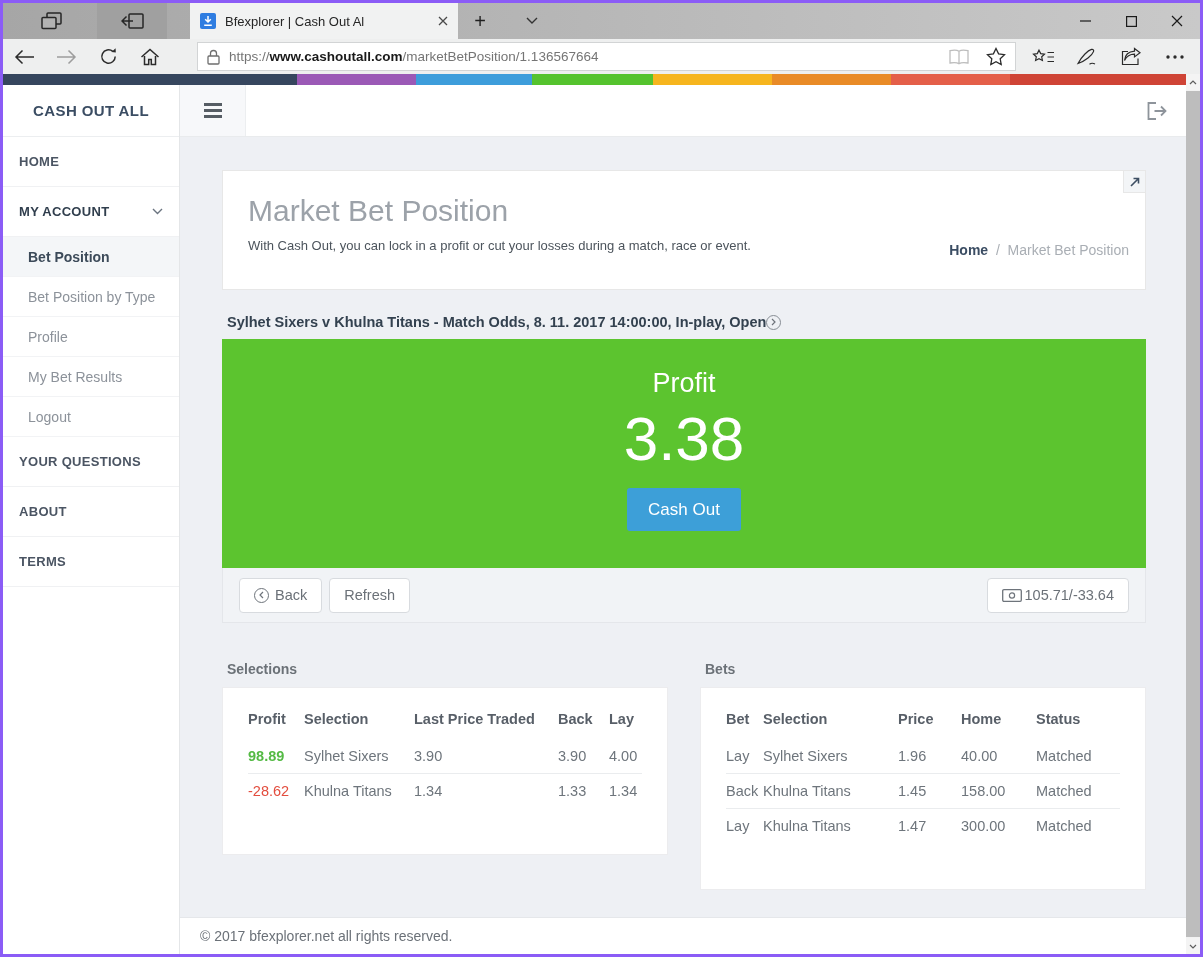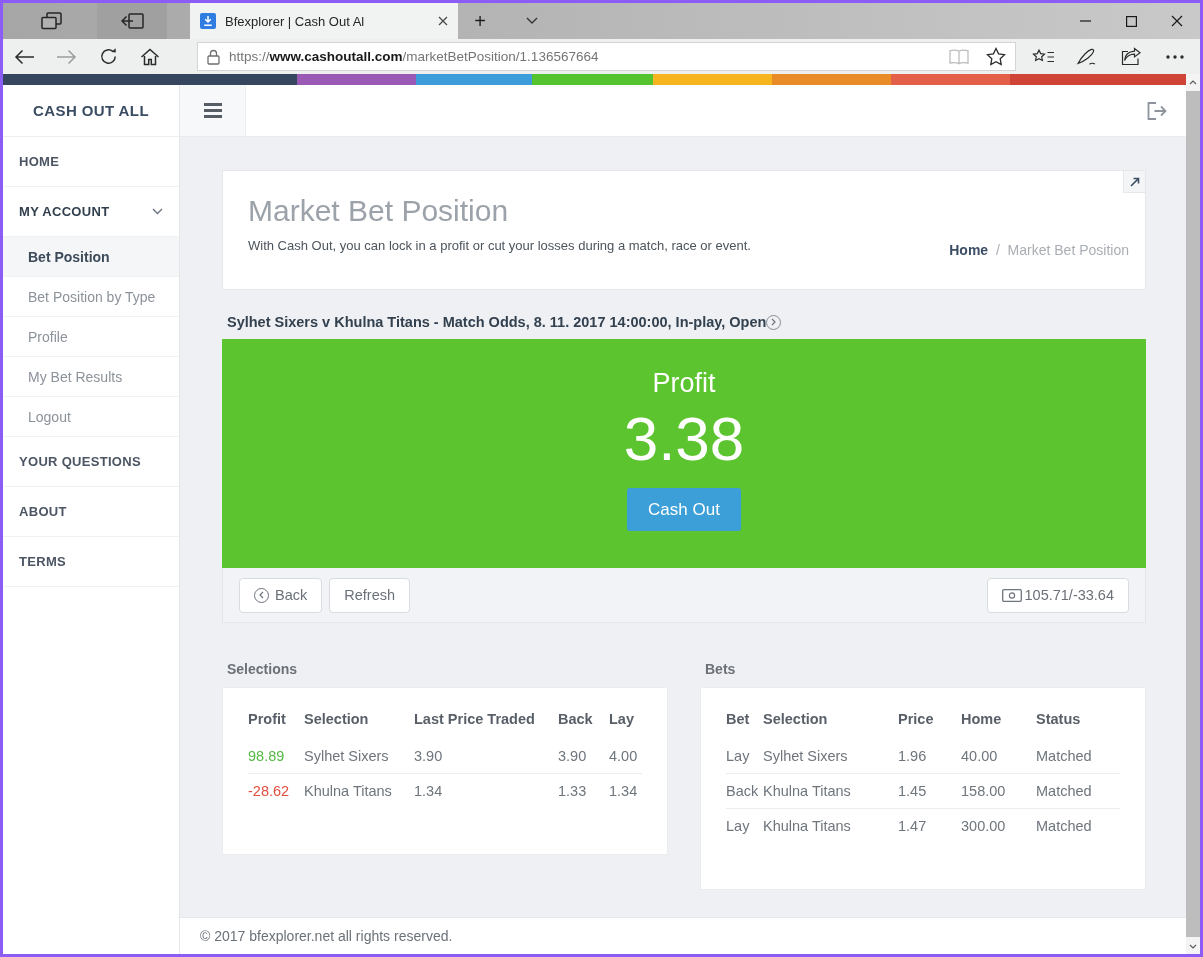--- a/index.html
+++ b/index.html
@@ -100,21 +100,21 @@
   .tlabel { font-size:14px; font-weight:bold; color:#6b7177; margin:0 0 10px 5px; }
   .card { background:#fff; border:1px solid #ececee; }
   .card.sel { height:168px; } .card.bet { height:203px; }
   .t-wrap { padding:12px 25px 0; }
   .t-head, .t-row { display:grid; align-items:center; font-size:14.5px; }
   .t-head { height:38px; font-weight:bold; color:#585f68; }
   .t-row { height:35px; color:#6e757c; }
   .t-row + .t-row { border-top:1px solid #eaecee; }
   .g-sel { grid-template-columns:56px 110px 144px 51px auto; }
   .g-bet { grid-template-columns:37px 135px 63px 75px auto; }
-  .pos { color:#54ba44; } .neg { color:#e34d3e; }
+  .pos { color:#54ba44;font-weight:bold; } .neg { color:#e34d3e; }
 
   .site-footer { position:absolute; left:0; right:0; bottom:0; height:37px; background:#fff;
                  border-top:1px solid #e5e7ea; display:flex; align-items:center;
                  padding-left:20px; font-size:14px; color:#6b7178; }
   svg { display:block; }
 </style>
 </head>
 <body>
 
 <div class="screen">

